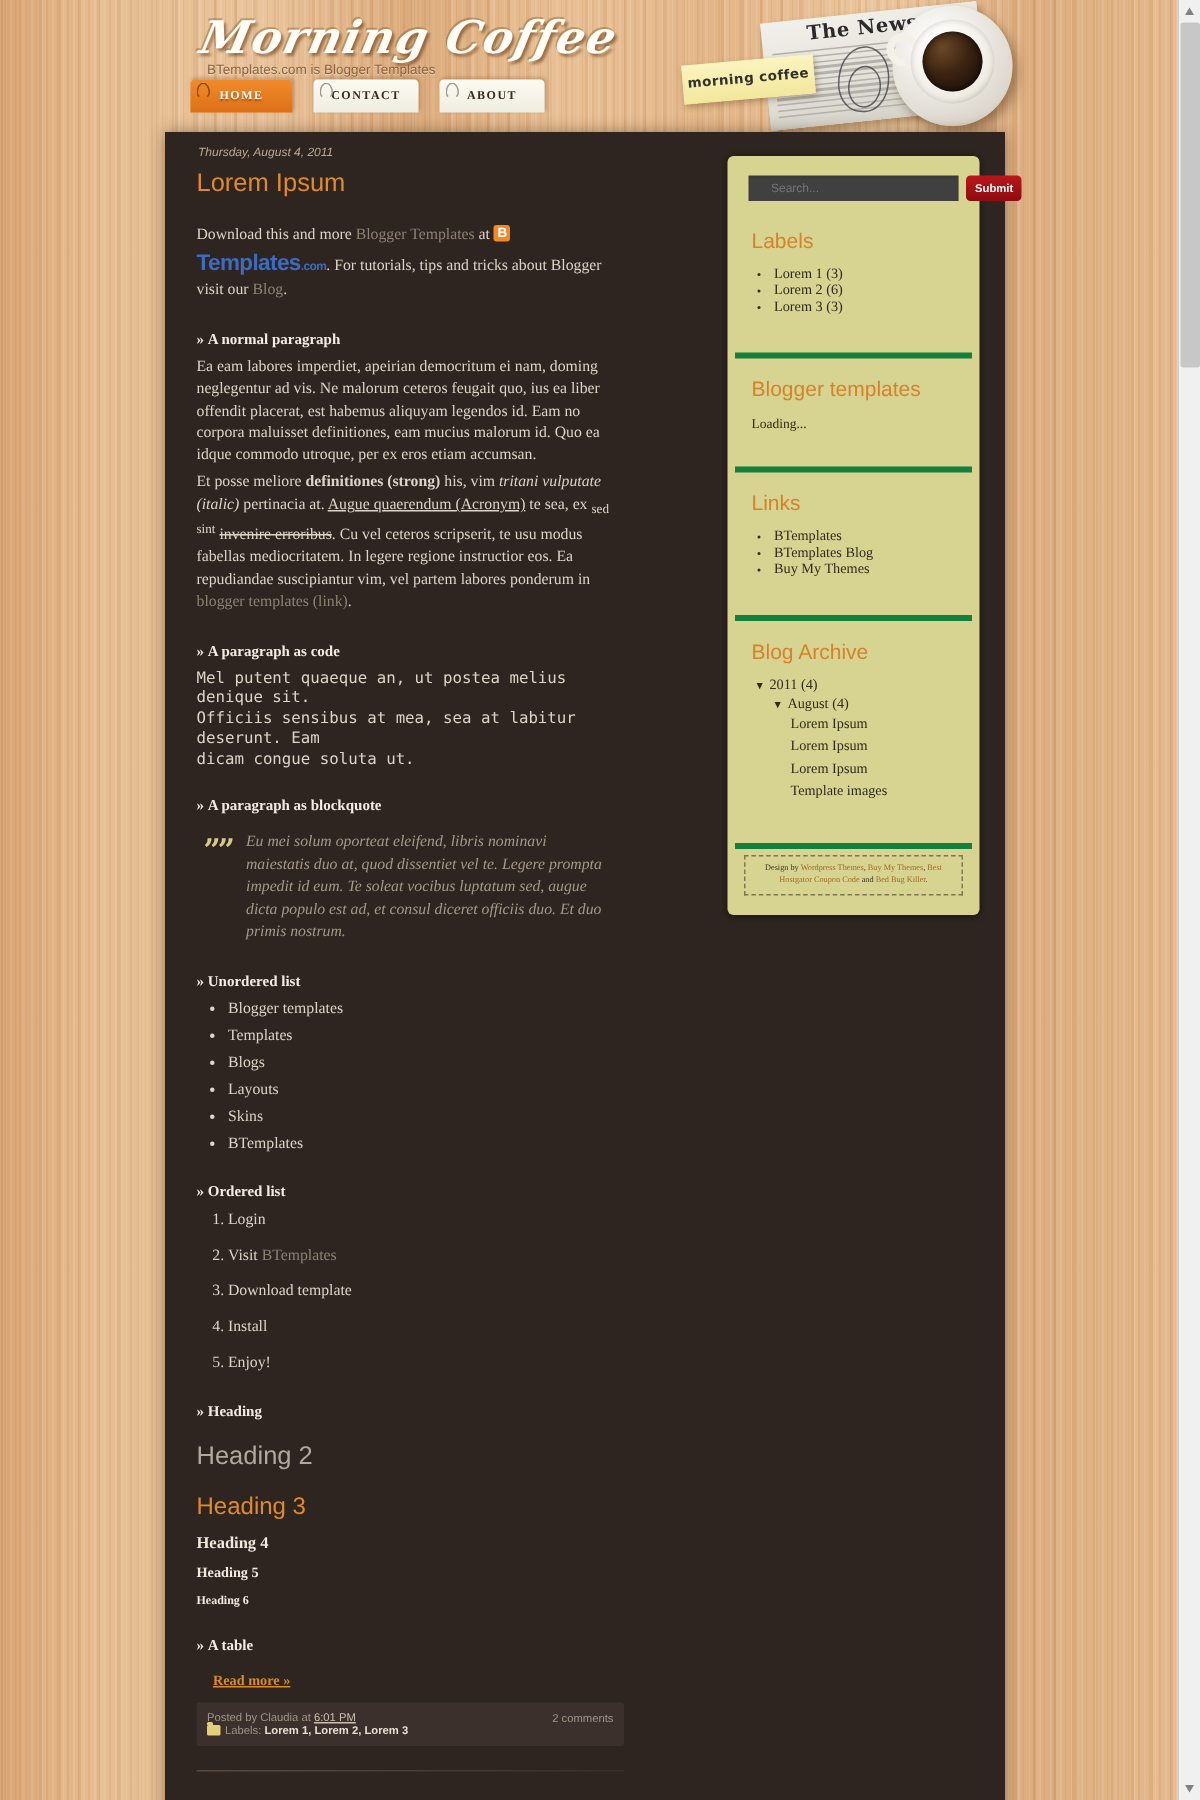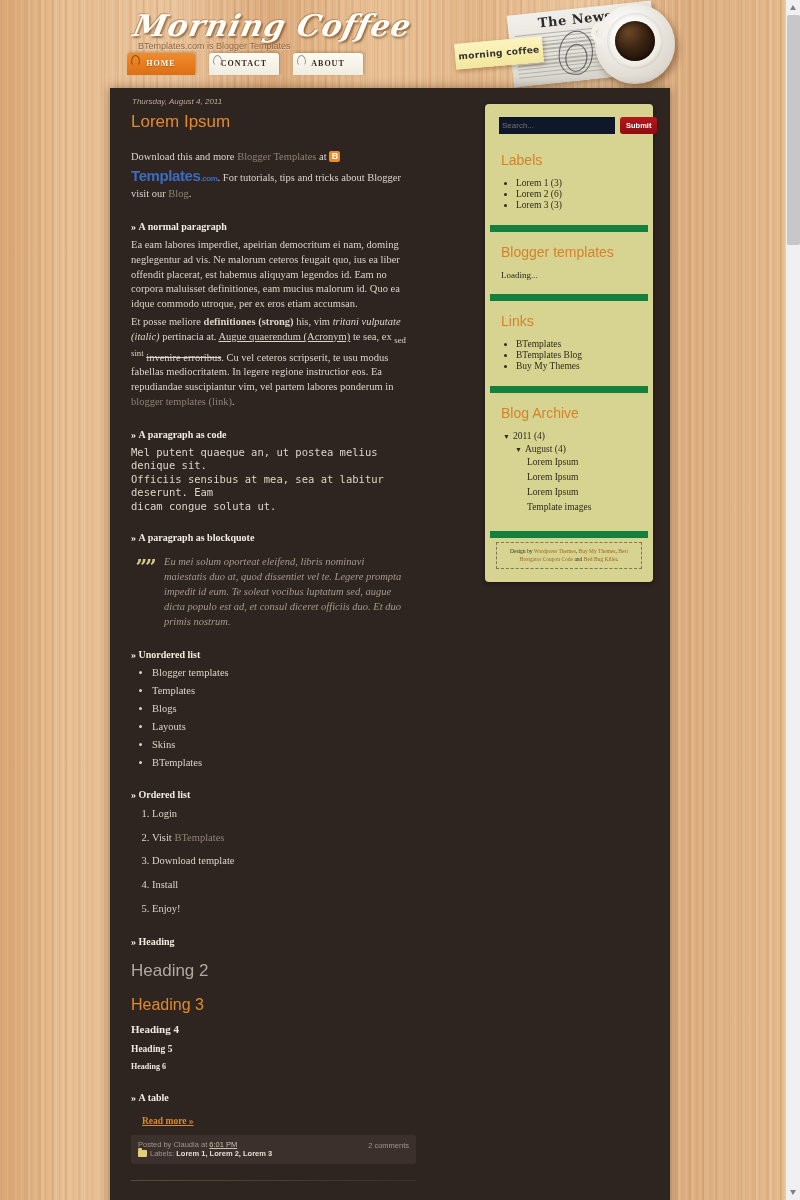--- a/index.html
+++ b/index.html
@@ -157,30 +157,30 @@
   .pf-left { float:left; } .pf-right { float:right; padding-top:1px; }
   .tagicon { display:inline-block; width:9px; height:7px; background:#e3cf7a;
     border-radius:1px; vertical-align:-1px; margin-right:3px; position:relative; }
   .tagicon::before { content:""; position:absolute; left:0; top:-2px; width:4px;
     height:2px; background:#e3cf7a; border-radius:1px 1px 0 0; }
   .labels-strong { color:#e8ded0; font-weight:bold; }
   .divider { height:1px; background:linear-gradient(90deg,#5a4a40,#3a2f29);
     margin:16px 4px 0 3px; }
 
   
-  .sb-sec { padding:12px 11px 14px 11px; border-bottom:7px solid #15803d; }
+  .sb-sec { padding:12px 11px 24px 11px; border-bottom:4px solid #15803d; }
   .sb-sec:last-child { border-bottom:none; }
   .sb-h { font-family:"Liberation Sans", sans-serif; font-size:14px;
     color:#d4832c; margin:0 0 10px 0; font-weight:normal; }
   .sb-sec ul { margin:0; padding-left:15px; }
   .sb-sec li { font-size:9.5px; color:#2f2a1c; margin-bottom:1px; }
   .sb-loading { font-size:9px; color:#2f2a1c; }
   .searchrow { display:flex; padding:8px 9px 6px 9px; }
-  .searchbox { flex:1; height:17px; border:none; background:#0f172a;
-    font-size:8px; color:#9a9688; padding:0 3px;
+  .searchbox { flex:1; height:17px; border:none; background:#404040;
+    font-size:8px; color:#9a9688; padding:0 15px;
     font-family:"Liberation Sans", sans-serif; box-shadow:inset 0 1px 2px rgba(0,0,0,.15); }
   .submitbtn { margin-left:5px; width:42px; height:17px; border:none;
     background:linear-gradient(180deg,#b8161b,#8e0d11); color:#fff;
     font-family:"Liberation Sans", sans-serif; font-size:7.5px; font-weight:bold;
     border-radius:3px; cursor:pointer; }
   .arch { font-size:9.5px; color:#2f2a1c; }
   .arch .lvl1 { margin:0 0 3px 2px; }
   .arch .lvl2 { margin:0 0 3px 14px; }
   .arch .lvl3 { margin:0 0 5px 26px; }
   .caret { font-size:7px; color:#2f2a1c; margin-right:3px; }

